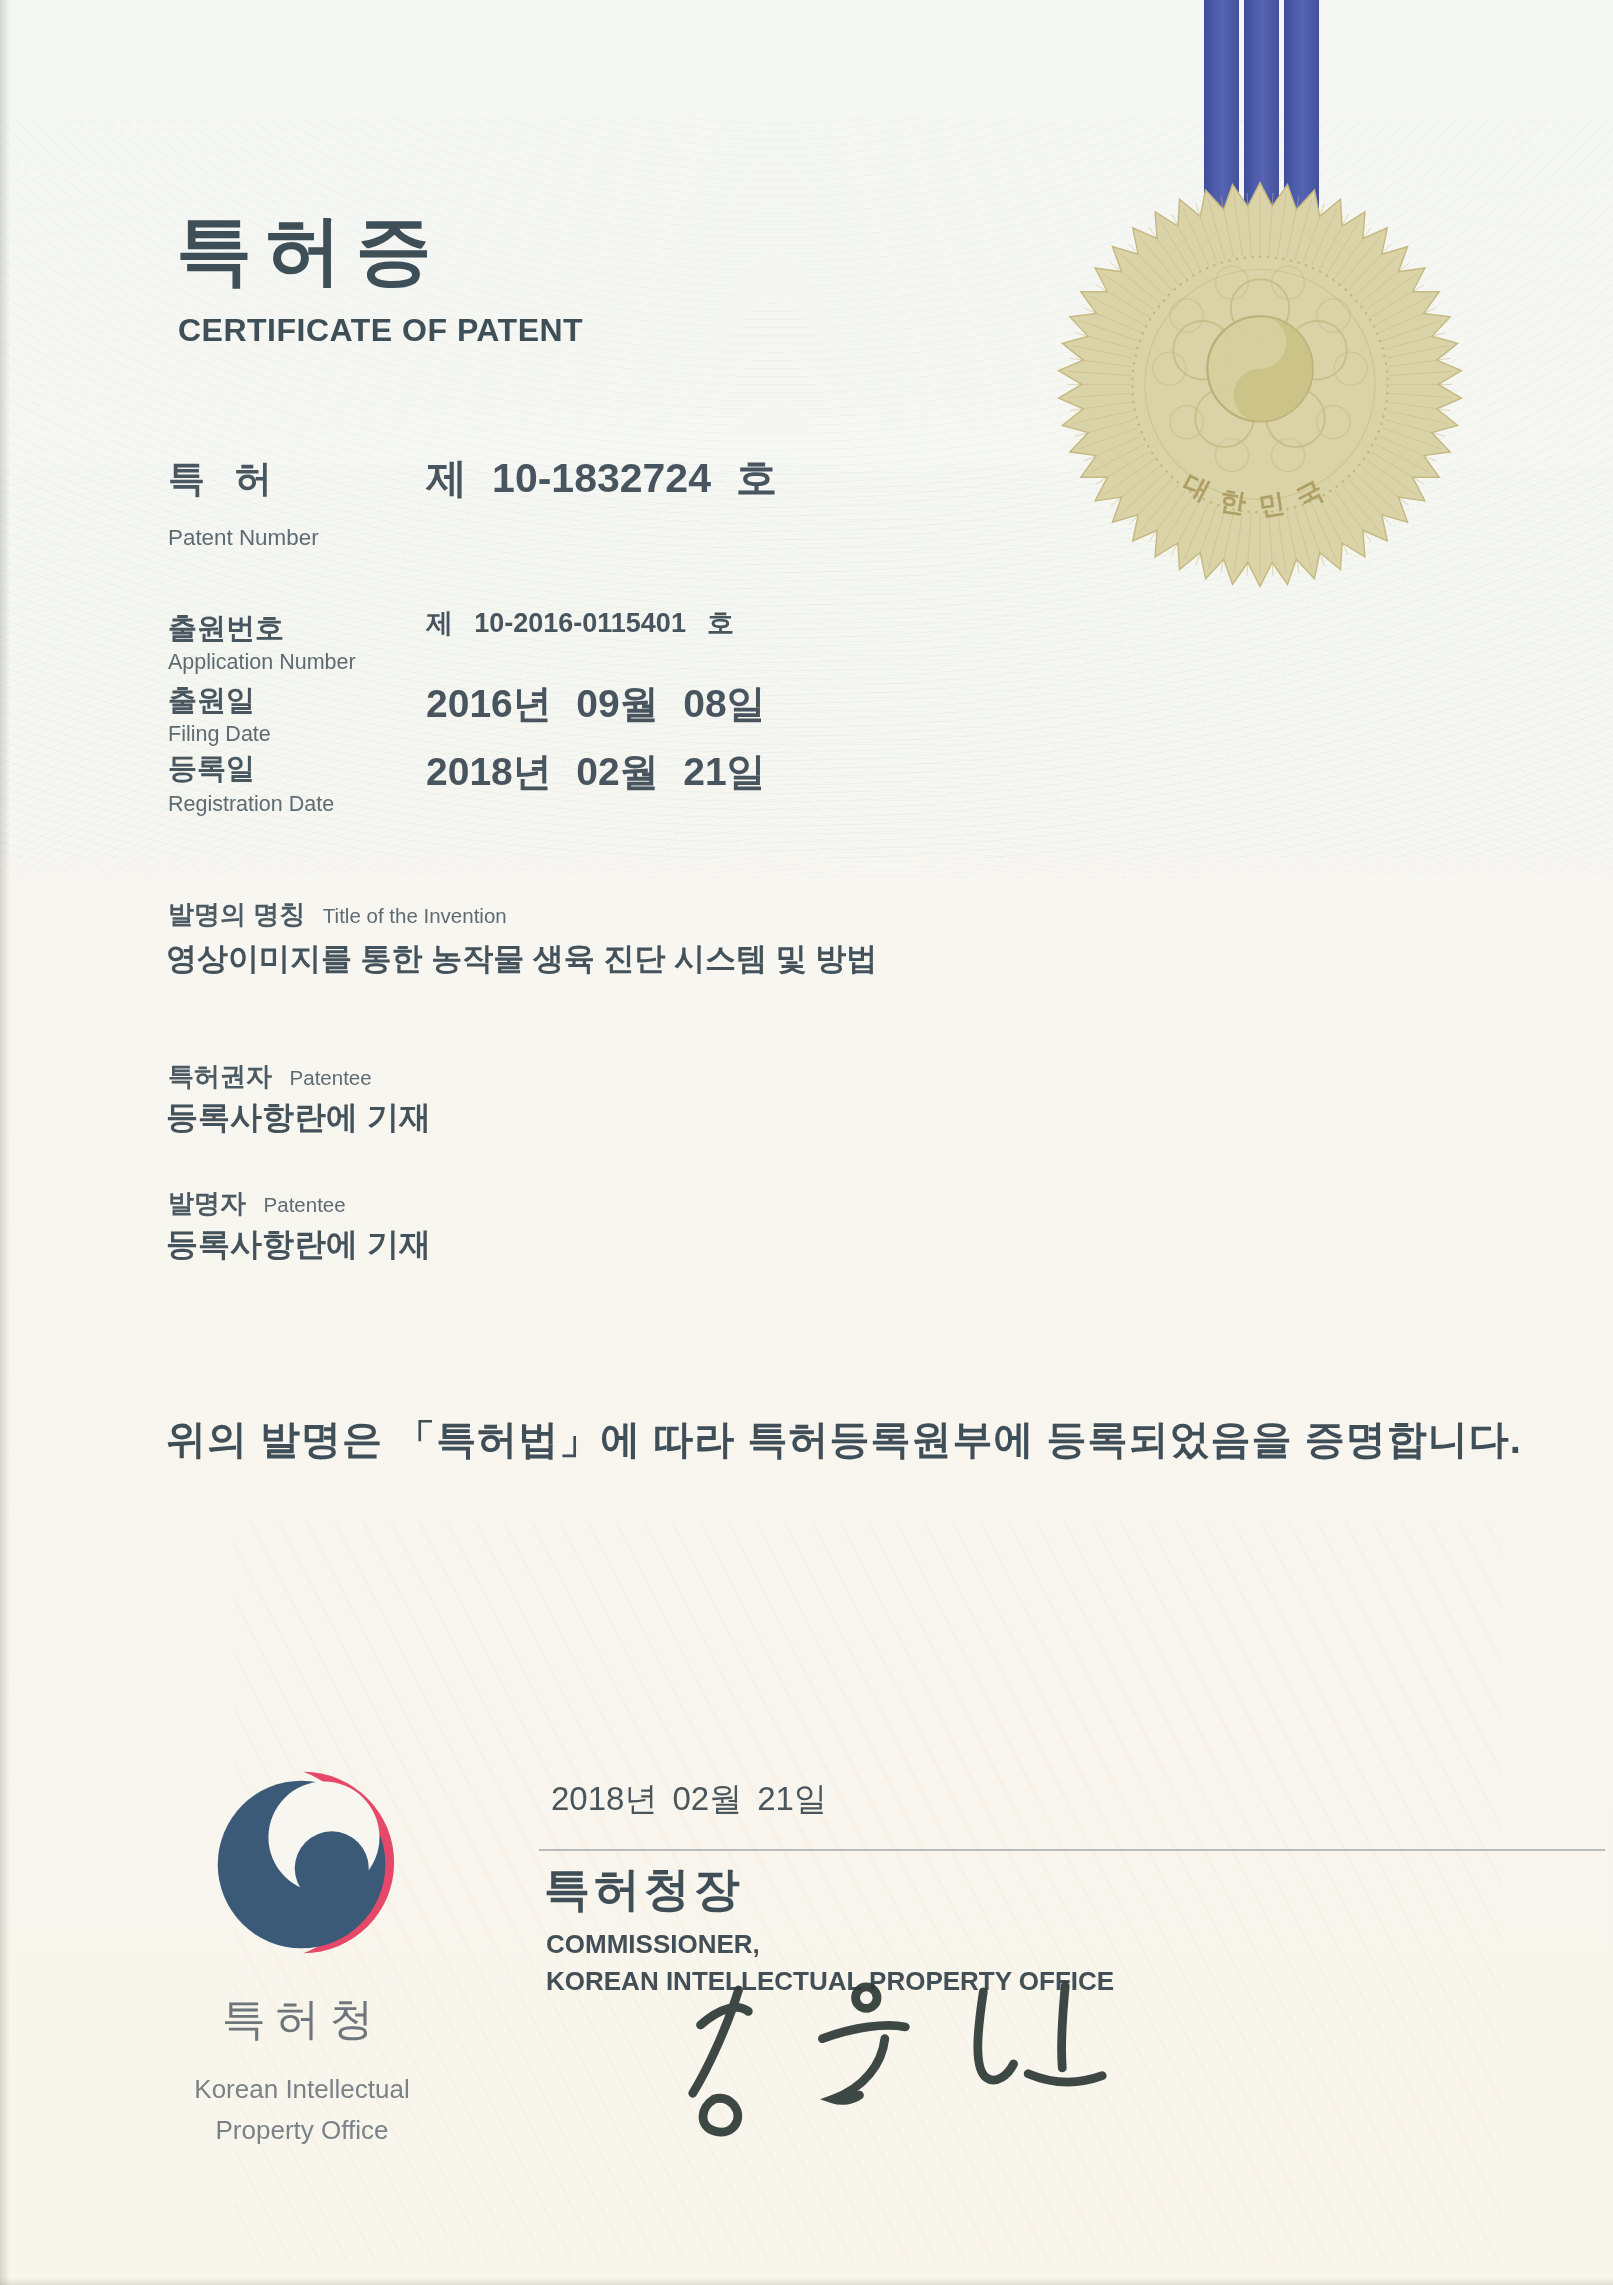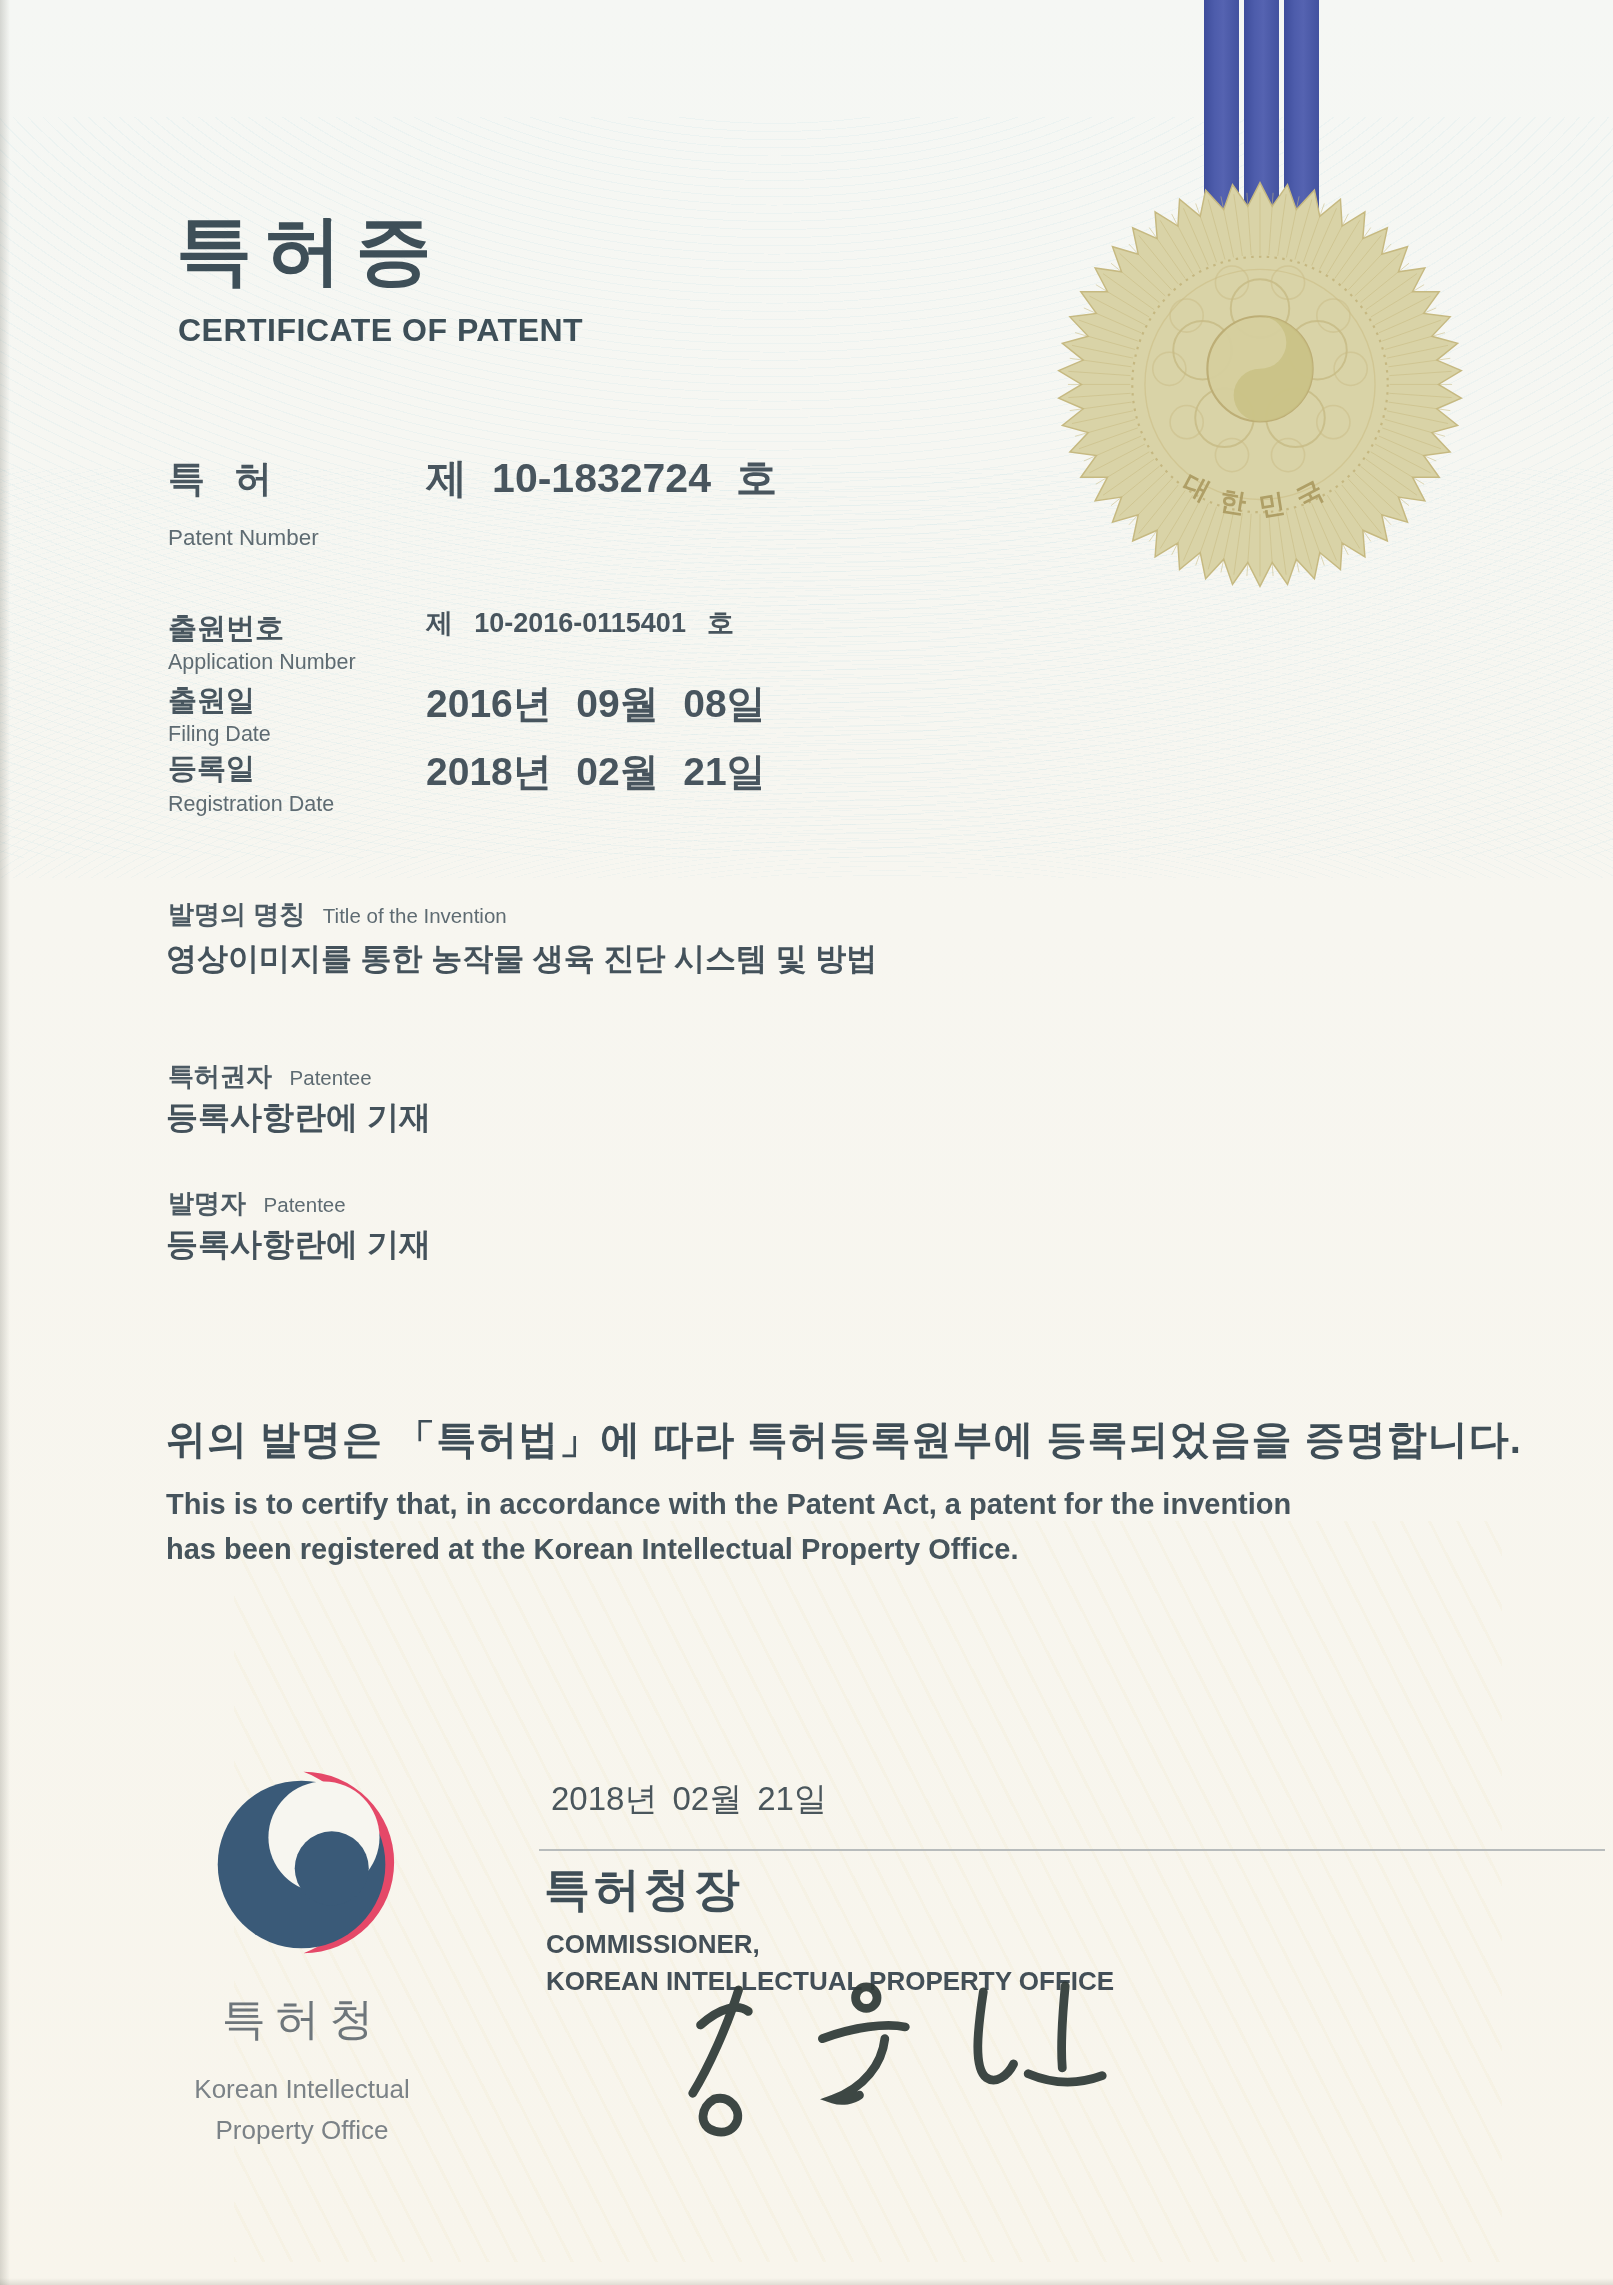--- a/index.html
+++ b/index.html
@@ -251,24 +251,20 @@
     <span>특허권자</span><span class="en">Patentee</span>
   </div>
   <div class="sec-value pat-v">등록사항란에 기재</div>
 
   <div class="sec-label invr-l">
     <span>발명자</span><span class="en">Patentee</span>
   </div>
   <div class="sec-value invr-v">등록사항란에 기재</div>
 
   <div class="stmt-ko">위의 발명은 「특허법」에 따라 특허등록원부에 등록되었음을 증명합니다.</div>
-  <div class="stmt-en">
-    <div>This is to certify that, in accordance with the Patent Act, a patent for the invention</div>
-    <div>has been registered at the Korean Intellectual Property Office.</div>
-  </div>
 
   <div class="issue-date">2018년 02월 21일</div>
   <div class="divider"></div>
   <div class="comm-ko">특허청장</div>
   <div class="comm-en1">COMMISSIONER,</div>
   <div class="comm-en2">KOREAN INTELLECTUAL PROPERTY OFFICE</div>
 
   <svg class="signature" role="img" viewBox="0 0 480 175" xmlns="http://www.w3.org/2000/svg" aria-label="성윤모">
     <g fill="none" stroke="#2e3936" stroke-width="9" stroke-linecap="round" opacity=".92">
       <path d="M97,12 C86,48 66,92 50,118"></path>

